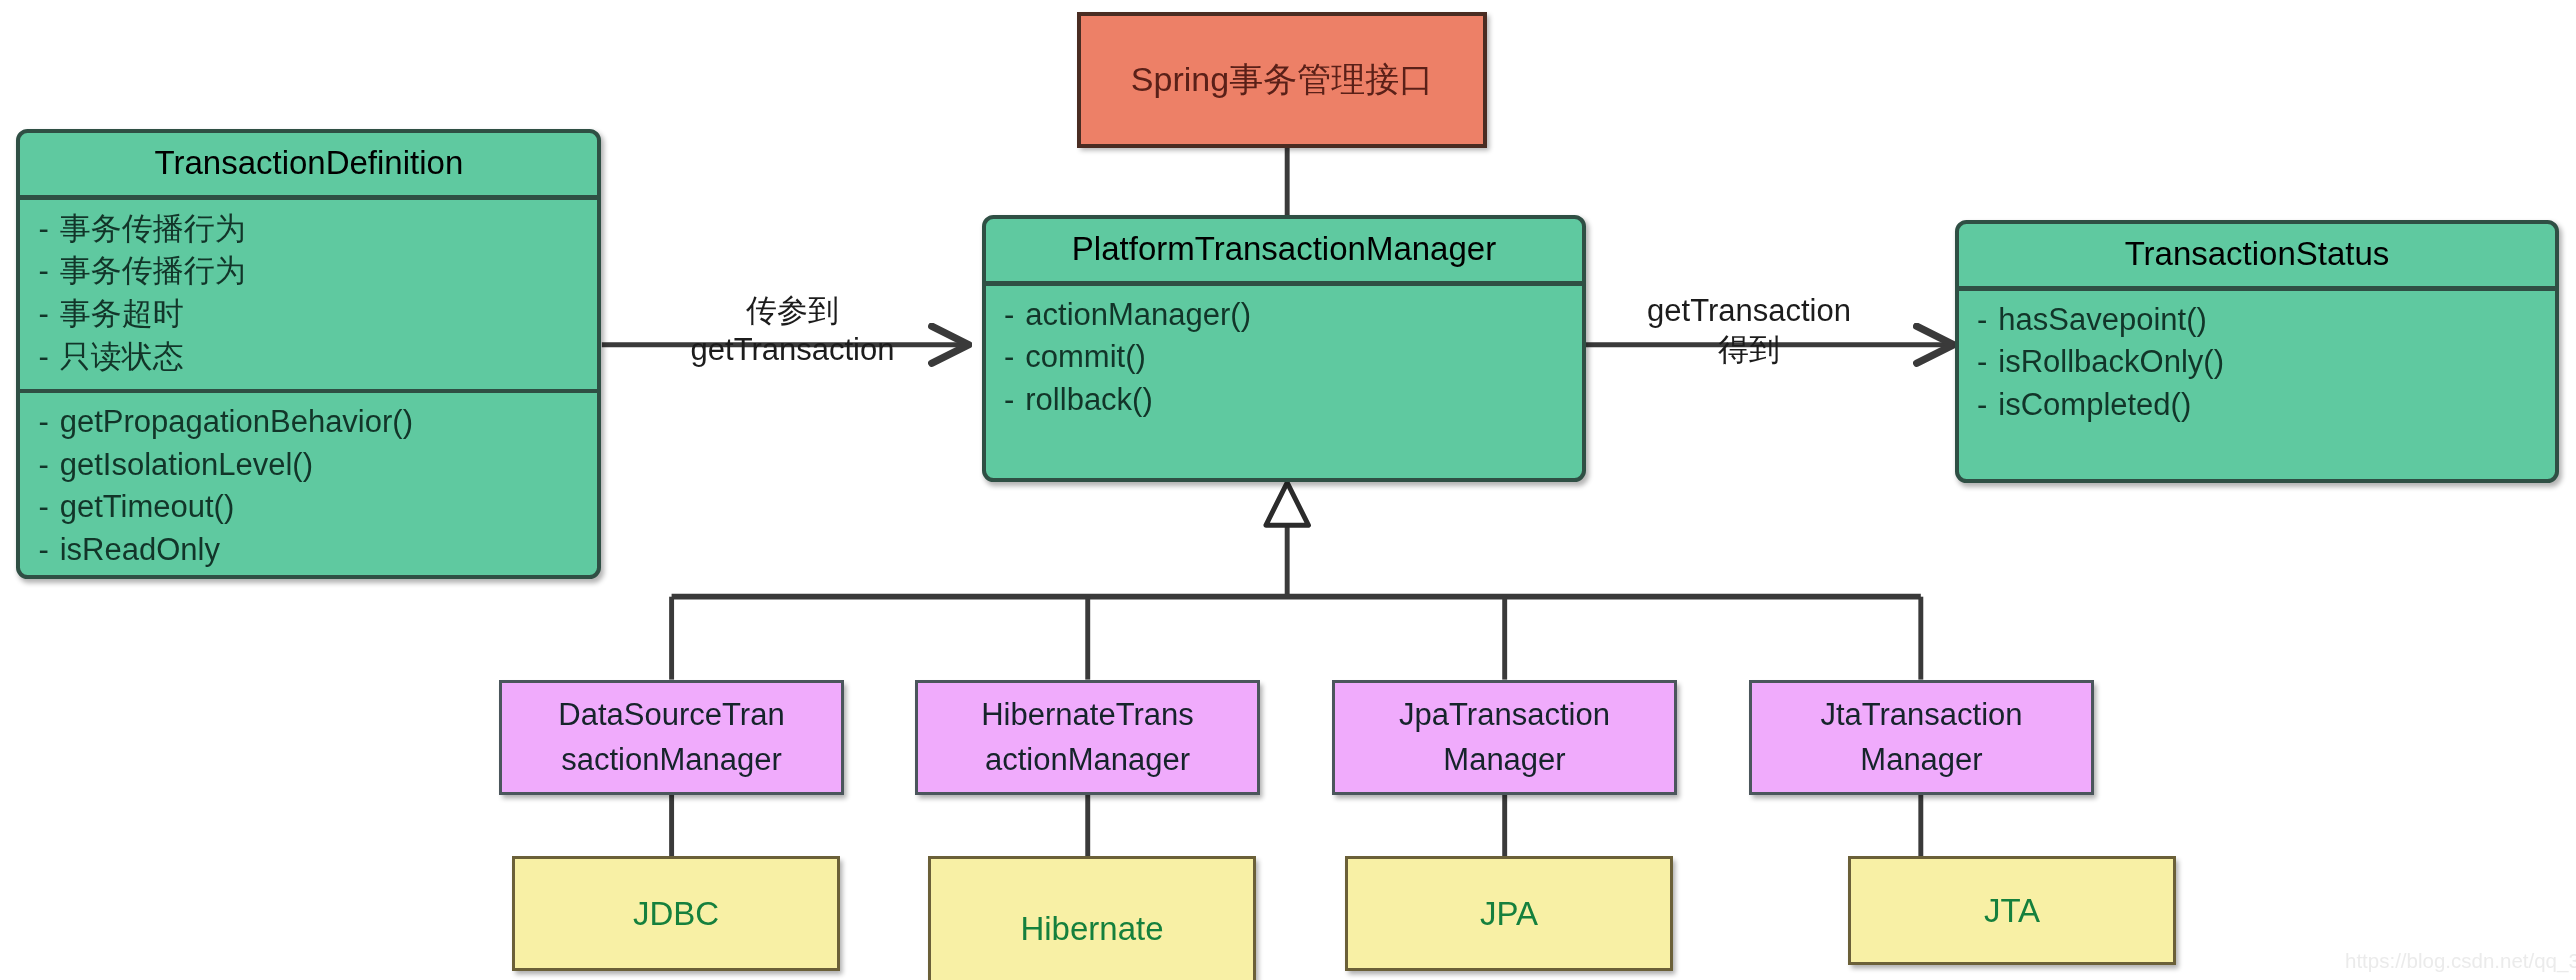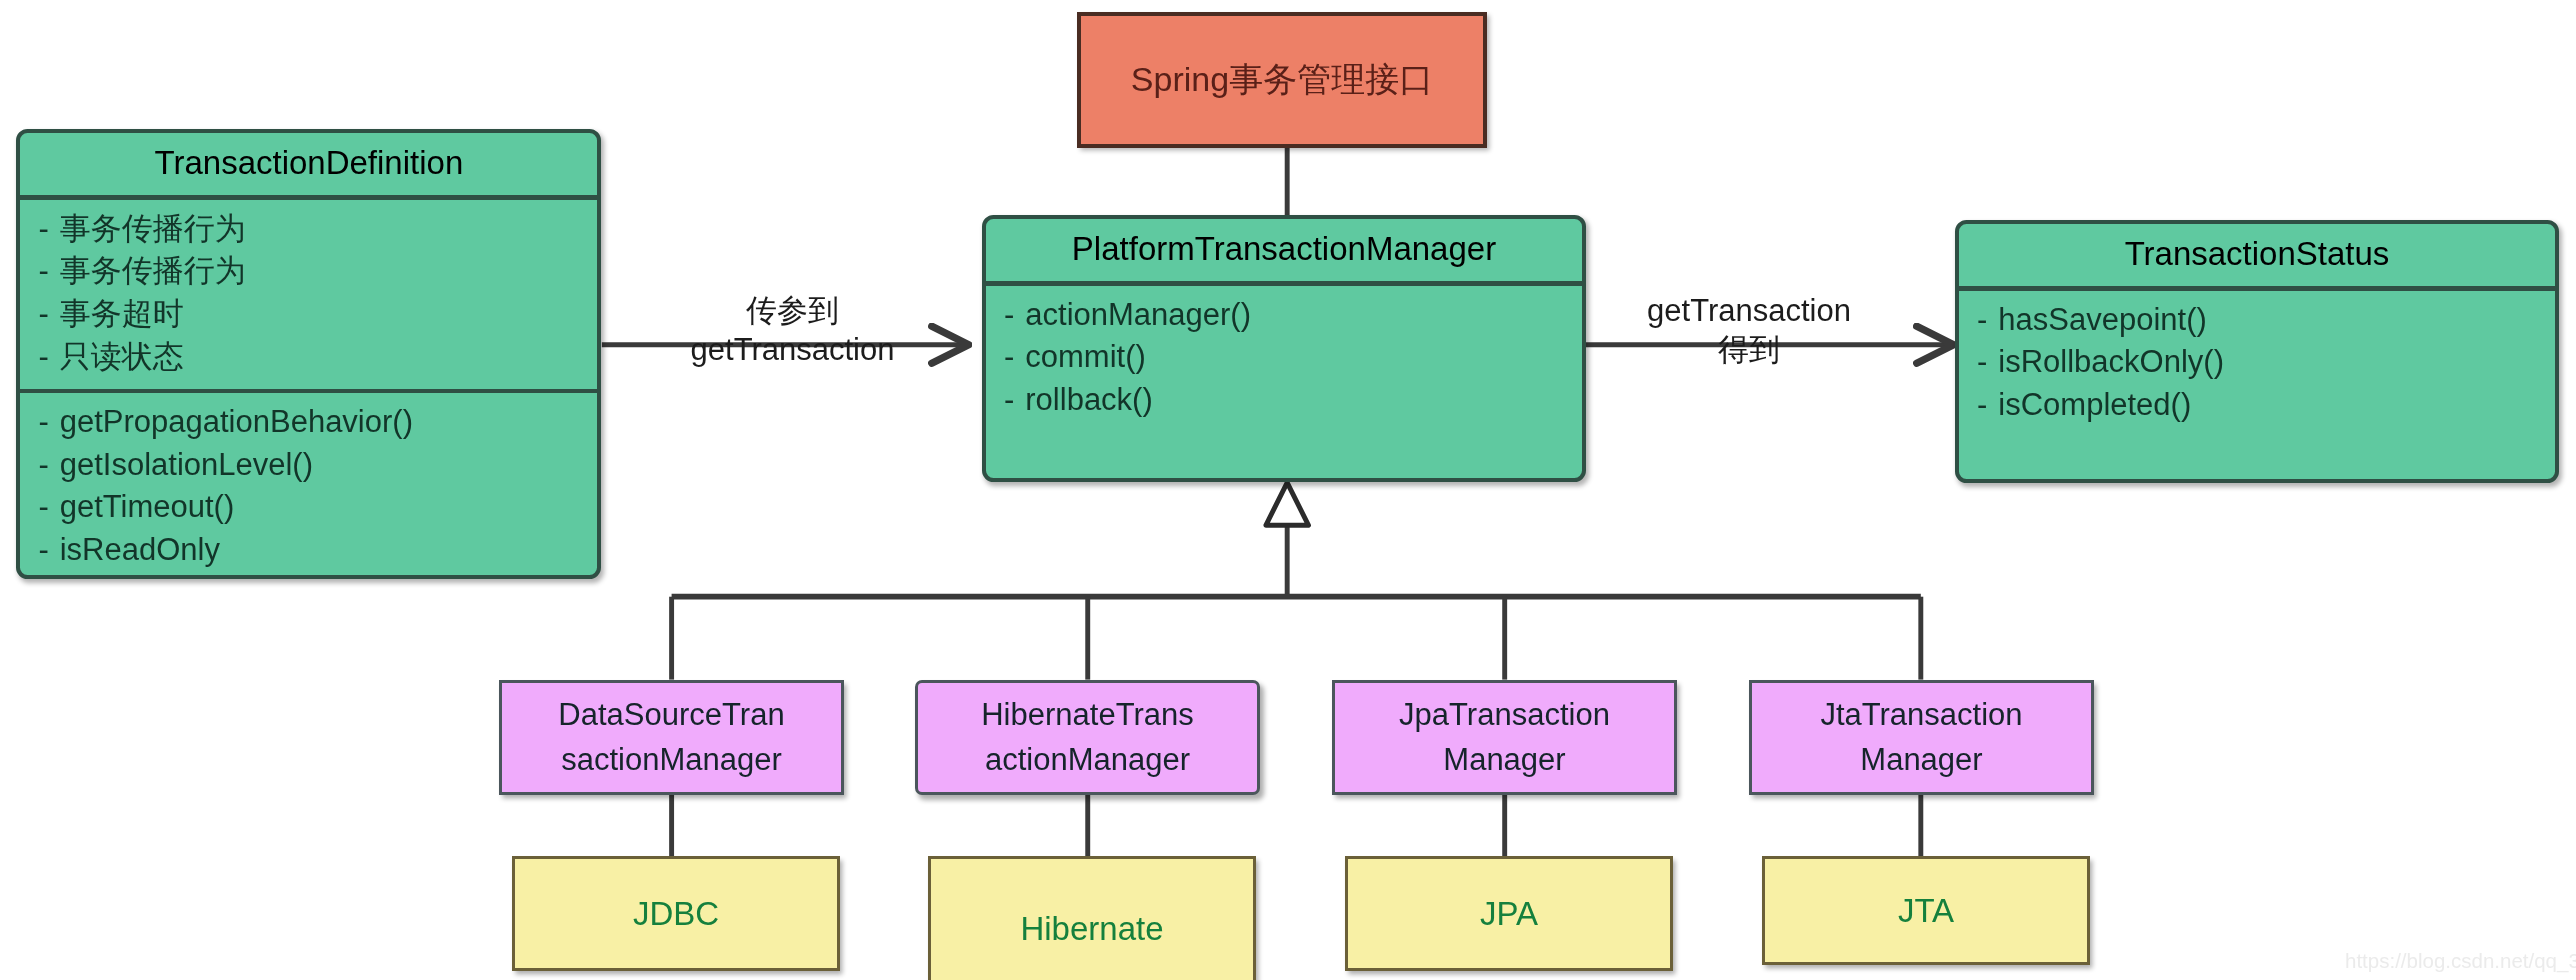--- a/index.html
+++ b/index.html
@@ -225,21 +225,21 @@
     <div>得到</div>
   </div>
 
   <div class="node box-blue" style="left:499px; top:680px; width:345px; height:115px;">
     <div class="label">
       <div>DataSourceTran</div>
       <div>sactionManager</div>
     </div>
   </div>
 
-  <div class="node box-blue" style="left:915px; top:680px; width:345px; height:115px;border-radius:7px;">
+  <div class="node box-blue" style="left:915px; top:680px; width:345px; height:115px;">
     <div class="label">
       <div>HibernateTrans</div>
       <div>actionManager</div>
     </div>
   </div>
 
   <div class="node box-blue" style="left:1332px; top:680px; width:345px; height:115px;">
     <div class="label">
       <div>JpaTransaction</div>
       <div>Manager</div>
@@ -258,20 +258,20 @@
   </div>
 
   <div class="node box-yellow" style="left:928px; top:856px; width:328px; height:146px;">
     <span class="label">Hibernate</span>
   </div>
 
   <div class="node box-yellow" style="left:1345px; top:856px; width:328px; height:115px;">
     <span class="label">JPA</span>
   </div>
 
-  <div class="node box-yellow" style="left:1762px; top:856px; width:328px; height:109px;">
+  <div class="node box-yellow" style="left:1848px; top:856px; width:328px; height:109px;">
     <span class="label">JTA</span>
   </div>
 
   <div class="watermark" style="left:2345px; top:949px;">https://blog.csdn.net/qq_36833171</div>
 
 </div>
 
 
 </body></html>

